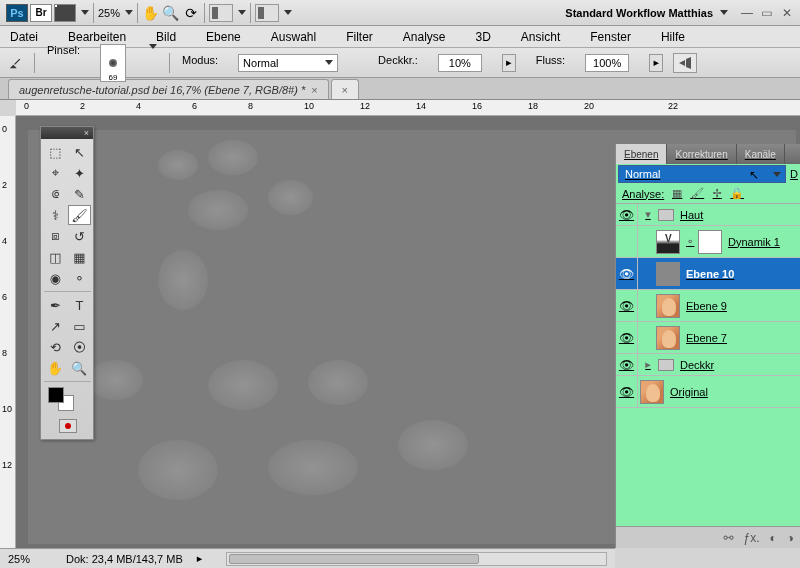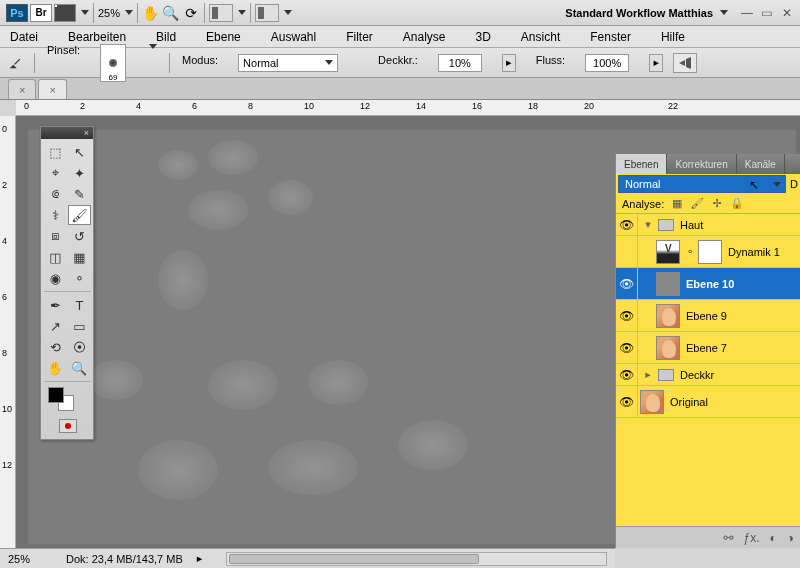--- a/index.html
+++ b/index.html
@@ -48,21 +48,21 @@
 .tool-grid { display:grid; grid-template-columns:1fr 1fr; padding:3px; gap:1px; }
 .tool { width:23px; height:20px; display:flex; align-items:center; justify-content:center; cursor:pointer; border:1px solid transparent; font-size:13px; color:#333; }
 .tool.sel { background:#fff; border:1px solid #888; }
 .tool-divider { grid-column:1/3; height:1px; background:#aaa; margin:2px 0; }
 .swatches { grid-column:1/3; padding:3px; position:relative; height:30px; }
 .sw-fg { position:absolute; width:16px; height:16px; background:#000; border:1px solid #888; left:4px; top:2px; z-index:2; }
 .sw-bg { position:absolute; width:16px; height:16px; background:#fff; border:1px solid #888; left:14px; top:10px; }
 .mask-mode { grid-column:1/3; height:20px; display:flex; align-items:center; justify-content:center; }
 .mask-mode .m-icn { width:18px; height:14px; border:1px solid #888; background:#ddd; position:relative; }
 .mask-mode .m-icn::after { content:""; position:absolute; width:6px; height:6px; border-radius:50%; background:#c00; left:5px; top:3px; }
-.panels { position:absolute; right:0; top:38px; width:185px; bottom:0; background:#fde047; border-left:1px solid #888; }
+.panels { position:absolute; right:0; top:28px; width:185px; bottom:0; background:#86efac; border-left:1px solid #888;text-decoration:underline; }
 .panel-tabs { height:20px; background:linear-gradient(#888,#6a6a6a); display:flex; }
 .panel-tab { padding:0 8px; height:20px; display:flex; align-items:center; font-size:10px; color:#ddd; cursor:pointer; border-right:1px solid #555; }
 .panel-tab.active { background:#d4d4d4; color:#333; }
 .blend-row { height:20px; display:flex; align-items:center; padding:2px; }
 .blend-dd { flex:1; height:18px; background:#1a6fc4; color:#fff; border:1px solid #3a5a9a; display:flex; align-items:center; padding:0 6px; position:relative; font-size:11px; }
 .blend-dd .arr { position:absolute; right:4px; width:0; height:0; border-left:4px solid transparent; border-right:4px solid transparent; border-top:5px solid #333; }
 .cursor-ptr { position:absolute; right:26px; top:2px; font-size:12px; color:#000; }
 .lock-row { height:20px; display:flex; align-items:center; padding:0 6px; gap:6px; font-size:10px; border-bottom:1px solid #aaa; }
 .lock-icn { width:14px; height:14px; display:flex; align-items:center; justify-content:center; font-size:11px; color:#555; }
 .layers { overflow:auto; }
@@ -170,20 +170,21 @@
   </div>
   <div class="airbrush-btn">
     <svg width="16" height="14" viewBox="0 0 16 14">
         <path d="M2 7 L8 4 L8 10 Z M9 3 L14 1 L14 13 L9 11 Z" fill="#555"></path>
       </svg>
   </div>
 </div>
 
 <div class="tabbar">
   <div class="doc-tab">
+    <span>augenretusche-tutorial.psd bei 16,7% (Ebene 7, RGB/8#) *</span>
       <span class="tab-close">×</span>
   </div>
   <div class="doc-tab active">
       <span class="tab-close">×</span>
   </div>
 </div>
 
 <div class="ruler-h">
     <span style="left: 8px;">0</span>
     <span style="left: 64px;">2</span>

